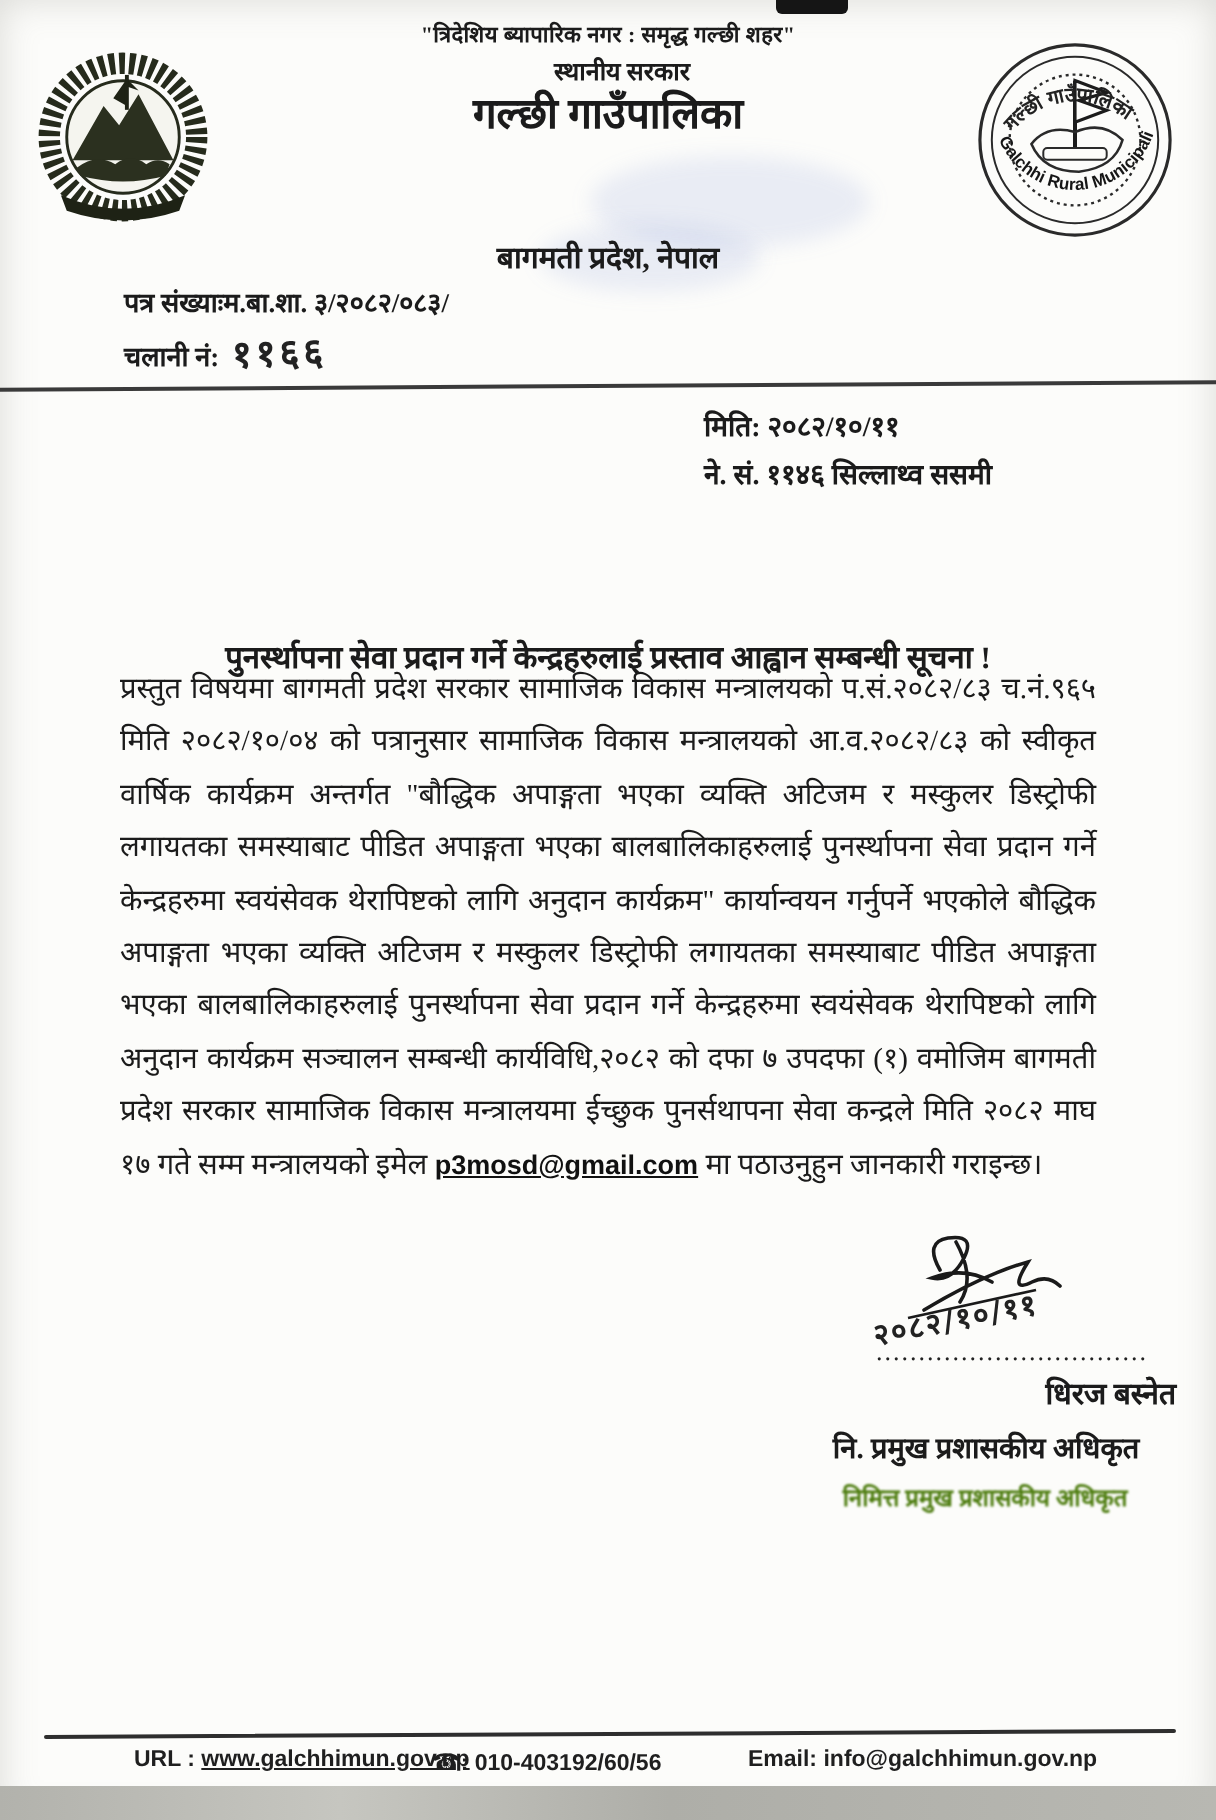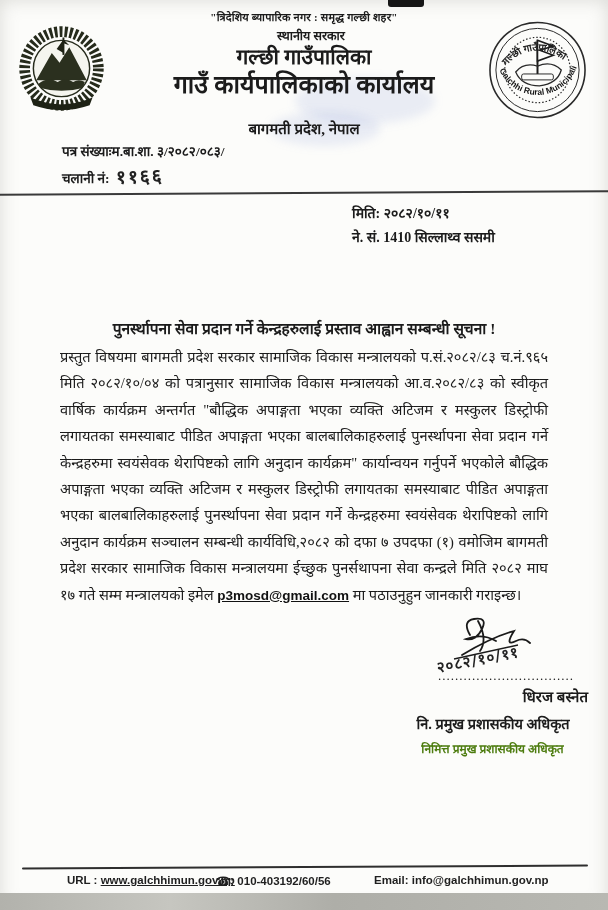--- a/index.html
+++ b/index.html
@@ -28,21 +28,21 @@
   .refno{left:62px;top:142px;font-size:13.5px;font-weight:600;}
   .chalani{left:62px;top:163px;font-size:13.5px;font-weight:600;}
   .hand{font-family:"DejaVu Sans",sans-serif;font-weight:600;color:#222;}
   .chalani .hand{display:inline-block;font-size:19px;transform:rotate(-2deg);letter-spacing:2px;margin-left:6px;}
   .rule-top{left:0;top:192px;width:608px;height:2px;background:#3a3a3a;transform:rotate(-.35deg);}
   .dateline{left:352px;top:203px;font-size:14px;font-weight:600;}
   .nsline{left:352px;top:227px;font-size:14px;font-weight:600;}
   
   .subject{top:277px;font-size:15.5px;font-weight:700;margin-top:40px;}
   
-  .body{left:60px;top:344px;width:488px;font-size:14.6px;line-height:26.4px;text-align:justify;}
+  .body{left:60px;top:332px;width:488px;font-size:14.6px;line-height:26.4px;text-align:justify;}
   .email-link{font-family:"Liberation Sans","DejaVu Sans",sans-serif;font-size:13.5px;font-weight:700;text-decoration:underline;color:#111;}
   
   .sig-svg{left:448px;top:615px;width:120px;height:58px;}
   .sig-date{left:436px;top:649px;font-size:15px;transform:rotate(-11deg);letter-spacing:1px;}
   .dotline{left:438px;top:668px;width:130px;font-size:13px;letter-spacing:1px;color:#222;}
   .sig-name{left:398px;top:686px;width:190px;text-align:right;font-size:15px;font-weight:700;}
   .sig-title{left:383px;top:713px;width:220px;text-align:center;font-size:14.5px;font-weight:700;}
   .stamp{left:395px;top:740px;width:195px;text-align:center;font-size:12px;font-weight:700;
          filter:blur(.4px);}
   
@@ -60,21 +60,20 @@
 
 <div class="page">
 
   <div class="abs topmark"></div>
   <div class="abs blueblob" style="left:295px;top:78px;width:140px;height:46px;"></div>
   <div class="abs blueblob" style="left:270px;top:112px;width:110px;height:34px;"></div>
 
   <div class="abs ctr slogan">"त्रिदेशिय ब्यापारिक नगर : समृद्ध गल्छी शहर"</div>
   <div class="abs ctr govt">स्थानीय सरकार</div>
   <div class="abs ctr muni">गल्छी गाउँपालिका</div>
-  <div class="abs ctr office">गाउँ कार्यपालिकाको कार्यालय</div>
   <div class="abs ctr addr2">बागमती प्रदेश, नेपाल</div>
 
   <div class="abs seal seal-left">
     <svg viewBox="0 0 100 100" width="97" height="97">
       <circle cx="50" cy="50" r="38" fill="none" stroke="#262b1c" stroke-width="11" stroke-dasharray="3 2.2"></circle>
       <circle cx="50" cy="50" r="29" fill="#f5f5ef" stroke="#262b1c" stroke-width="1.5"></circle>
       <path d="M24 62 L40 34 L48 44 L58 28 L76 62 Z" fill="#2b301f"></path>
       <path d="M45 30 L52 20 L58 26 L52 24 L52 34 Z" fill="#1e2215"></path>
       <line x1="52" y1="18" x2="52" y2="36" stroke="#1e2215" stroke-width="2"></line>
       <path d="M26 66 q10 -8 20 -2 q8 -6 16 0 q6 -4 12 0 l-2 6 q-22 6 -44 0 Z" fill="#2b301f"></path>
@@ -104,21 +103,21 @@
     </svg>
   </div>
 
   <div class="abs refno">पत्र संख्याःम.बा.शा.  ३/२०८२/०८३/</div>
   <div class="abs chalani">
     <span>चलानी नं:</span><span class="hand">११६६</span>
   </div>
   <div class="abs rule-top"></div>
 
   <div class="abs dateline">मिति: २०८२/१०/११</div>
-  <div class="abs nsline">ने. सं. 1410 सिल्लाथ्व ससमी</div>
+  <div class="abs nsline">ने. सं. ११४६ सिल्लाथ्व ससमी</div>
 
   <div class="abs ctr subject">पुनर्स्थापना सेवा प्रदान गर्ने केन्द्रहरुलाई प्रस्ताव आह्वान सम्बन्धी सूचना !</div>
 
   <div class="abs body"><span>प्रस्तुत विषयमा बागमती प्रदेश सरकार सामाजिक विकास मन्त्रालयको प.सं.२०८२/८३ च.नं.९६५ मिति २०८२/१०/०४ को पत्रानुसार सामाजिक विकास मन्त्रालयको आ.व.२०८२/८३ को स्वीकृत वार्षिक कार्यक्रम अन्तर्गत "बौद्धिक अपाङ्गता भएका व्यक्ति अटिजम र मस्कुलर डिस्ट्रोफी लगायतका समस्याबाट पीडित अपाङ्गता भएका बालबालिकाहरुलाई पुनर्स्थापना सेवा प्रदान गर्ने केन्द्रहरुमा स्वयंसेवक थेरापिष्टको लागि अनुदान कार्यक्रम" कार्यान्वयन गर्नुपर्ने भएकोले बौद्धिक अपाङ्गता भएका व्यक्ति अटिजम र मस्कुलर डिस्ट्रोफी लगायतका समस्याबाट पीडित अपाङ्गता भएका बालबालिकाहरुलाई पुनर्स्थापना सेवा प्रदान गर्ने केन्द्रहरुमा स्वयंसेवक थेरापिष्टको लागि अनुदान कार्यक्रम सञ्चालन सम्बन्धी कार्यविधि,२०८२ को दफा ७ उपदफा (१) वमोजिम बागमती प्रदेश सरकार सामाजिक विकास मन्त्रालयमा ईच्छुक पुनर्सथापना सेवा कन्द्रले मिति २०८२ माघ १७ गते सम्म मन्त्रालयको इमेल </span><span class="email-link">p3mosd@gmail.com</span><span> मा पठाउनुहुन जानकारी गराइन्छ।</span></div>
 
   <div class="abs sig-svg">
     <svg viewBox="0 0 120 58" width="120" height="58">
       <path d="M22 20 q-8 -14 4 -16 q14 -2 8 10 q-6 12 -16 10 q16 -6 30 2 M30 6 q10 18 2 30 M14 40 q30 -18 52 -24 q-10 16 2 10 q8 -4 14 2" fill="none" stroke="#1a1a1a" stroke-width="1.8" stroke-linecap="round"></path>
       <path d="M6 44 L70 30" stroke="#1a1a1a" stroke-width="1.4"></path>
     </svg>

